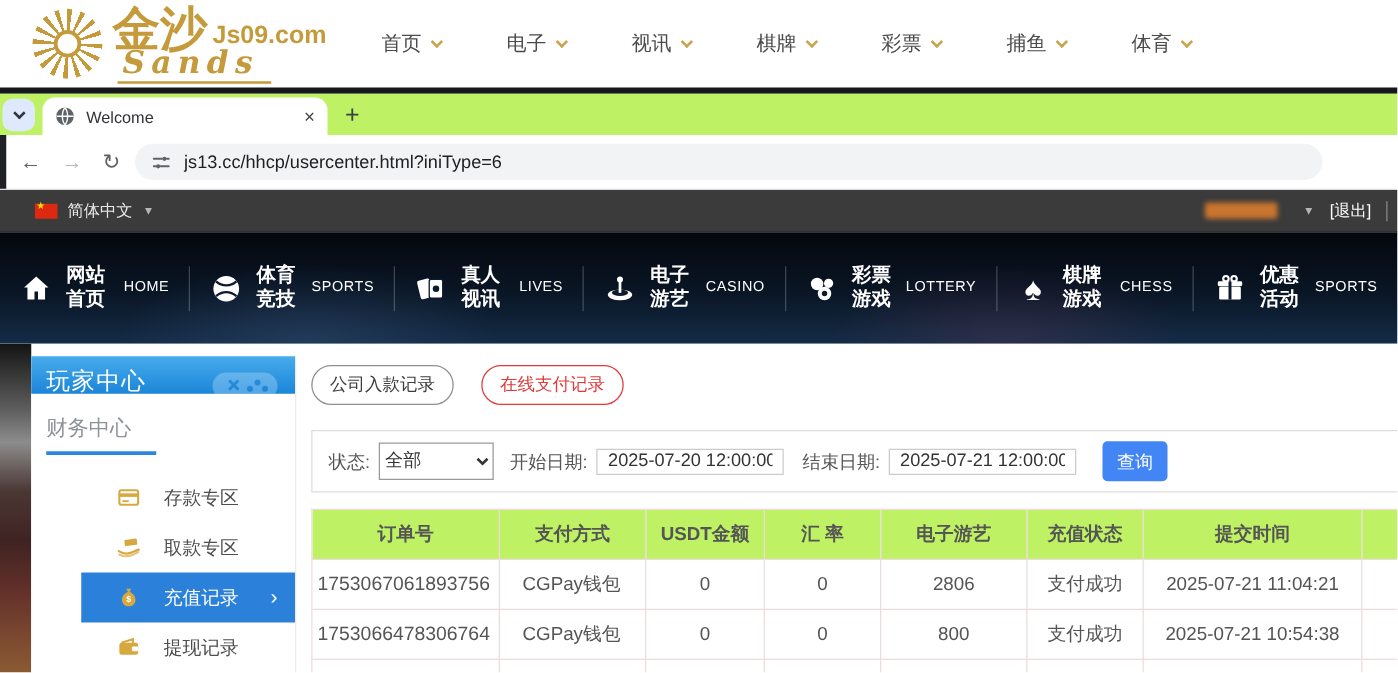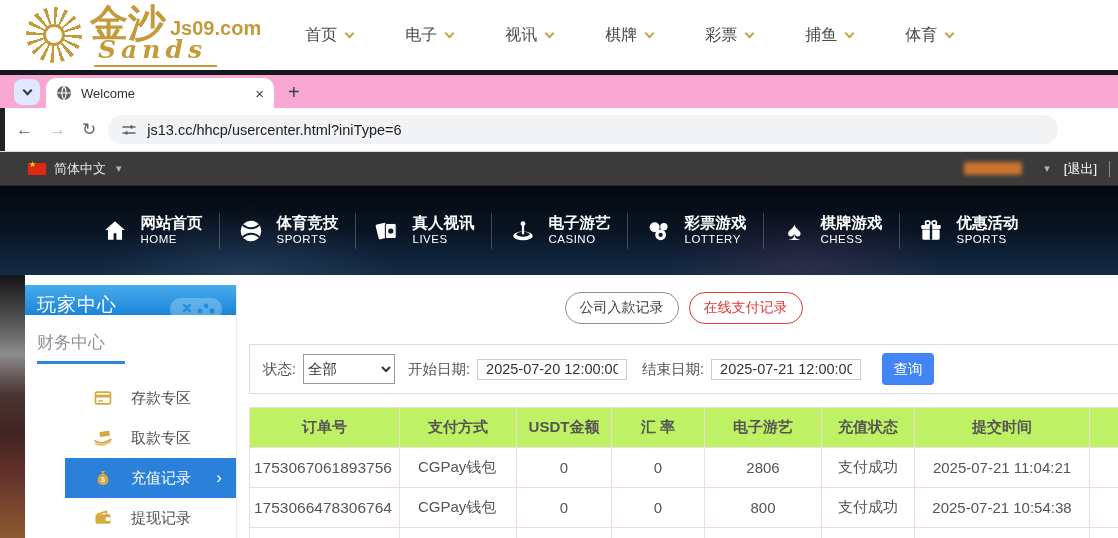--- a/index.html
+++ b/index.html
@@ -19,21 +19,21 @@
   .logo-sub { font-family:"DejaVu Serif",serif; font-style:italic; font-weight:bold; font-size:25px;
               letter-spacing:5px; color:#c49a3a; margin-top:-7px; margin-left:4px; width:max-content;
               border-bottom:2px solid #c49a3a; padding:0 10px 1px 4px; }
   .top-nav { display:flex; gap:52px; margin-left:44px;justify-content:center; }
   .top-nav-item { display:flex; align-items:center; gap:9px; font-size:16px; color:#4a4a4a; cursor:pointer; white-space:nowrap; }
   .chev-gold { width:7px; height:7px; border-right:2px solid #c9a34e; border-bottom:2px solid #c9a34e;
                transform:rotate(45deg); margin-top:-4px; }
 
   
   .chrome-top { height:5px; background:#15171d; }
-  .tab-strip { height:33px; background:#f9a8d4; display:flex; align-items:flex-end; padding-left:12px; }
+  .tab-strip { height:33px; background:#bef264; display:flex; align-items:flex-end; padding-left:0; }
   .tab-search { width:26px; height:26px; border-radius:8px; background:#dfe9fd; display:flex; align-items:center;
                 justify-content:center; margin:0 6px 3px 2px; cursor:pointer; }
   .chev-dark { width:7px; height:7px; border-right:2px solid #30343c; border-bottom:2px solid #30343c;
                transform:rotate(45deg); margin-top:-3px; }
   .tab { width:228px; height:30px; background:#fff; border-radius:10px 10px 0 0; display:flex; align-items:center;
          gap:9px; padding:0 10px; cursor:pointer; }
   .tab-title { font-size:13px; color:#2f3135; flex:1; }
   .tab-close { font-size:15px; color:#444; cursor:pointer; line-height:1; }
   .new-tab { font-size:20px; color:#3c4043; margin:0 0 6px 14px; cursor:pointer; line-height:1; }
   .address-bar { height:44px; background:#fff; border-bottom:1px solid #dadce0; display:flex; align-items:center; position:relative; }
@@ -59,21 +59,21 @@
   
   .main-nav { height:89px; display:flex; align-items:center; justify-content:center;
     background:
       radial-gradient(150px 60px at 22% 95%, rgba(60,90,130,.35), transparent),
       radial-gradient(140px 55px at 72% 90%, rgba(110,60,95,.28), transparent),
       linear-gradient(180deg,#04070d 0%,#0a1626 55%,#142c47 100%); }
   .mn-item { display:flex; align-items:center; gap:11px; padding:0 16px; height:54px; cursor:pointer; }
   .mn-divider { width:1px; height:36px; background:rgba(255,255,255,.22); }
   .mn-icon { width:30px; height:30px; display:flex; align-items:center; justify-content:center; }
   .mn-glyph { color:#fff; font-size:26px; line-height:1; }
-  .mn-text { display:flex; flex-direction:column; line-height:1.2; }
+  .mn-text { display:flex; flex-direction:row; align-items:center; line-height:1.2; }
   .mn-cn { color:#fff; font-size:15.5px; font-weight:bold; }
   .mn-en { color:#fff; font-size:11.5px; letter-spacing:.5px; }
 
   
   .page-body { height:263px; display:flex; background:#fff; }
   .bg-strip { width:25px; flex:0 0 auto;
     background:linear-gradient(180deg,#141414 0%,#5e5e5e 20%,#8c8c8c 30%,#4a3734 45%,#3f2322 60%,#62302a 75%,#7c4a30 90%,#8a5a33 100%); }
 
   .sidebar { width:212px; flex:0 0 auto; margin-top:10px; background:#fff; border-right:1px solid #ececec;
              display:flex; flex-direction:column;justify-content:flex-end; }
@@ -83,21 +83,21 @@
   .sb-gamepad { position:absolute; right:8px; top:7px; opacity:.35; }
   .sb-section { color:#8e9399; font-size:17px; padding:16px 0 10px 12px; position:relative; }
   .sb-section::after { content:""; position:absolute; left:12px; bottom:0; width:88px; height:3px; background:#2e86e0; }
   .sb-menu { margin-top:14px; display:flex; flex-direction:column;margin-left:40px; }
   .sb-item { height:40px; display:flex; align-items:center; gap:18px; padding-left:28px; font-size:15px;
              color:#4f4f4f; cursor:pointer; position:relative; }
   .sb-item.active { background:#2b80d9; color:#fff; }
   .sb-chev { position:absolute; right:14px; color:#fff; font-size:17px; }
 
   .content { flex:1; padding:17px 0 0 12px; overflow:hidden; }
-  .pill-row { display:flex; gap:10px;justify-content:center; }
+  .pill-row { display:flex; gap:22px; }
   .pill { border:1px solid #8f8f8f; border-radius:17px; background:#fff; padding:6px 14px; font-size:14px;
           color:#3c3c3c; cursor:pointer; white-space:nowrap; }
   .pill.active { border-color:#e03a3a; color:#e03a3a; }
 
   .filter-box { margin-top:20px; border:1px solid #ddd; height:50px; width:900px; display:flex; align-items:center;
                 padding-left:13px; font-size:14.5px; color:#555; gap:7px; }
   .status-select { height:30px; width:92px; border:1px solid #999; color:#333; font-size:14.5px; background:#fff;
                    margin-right:6px; font-family:"Liberation Sans","DejaVu Sans",sans-serif; }
   .date-input { height:21px; width:150px; border:1px solid #ccc; font-size:14.5px; color:#333; padding:0 8px;
                 margin-right:8px; font-family:"Liberation Sans","DejaVu Sans",sans-serif; }

